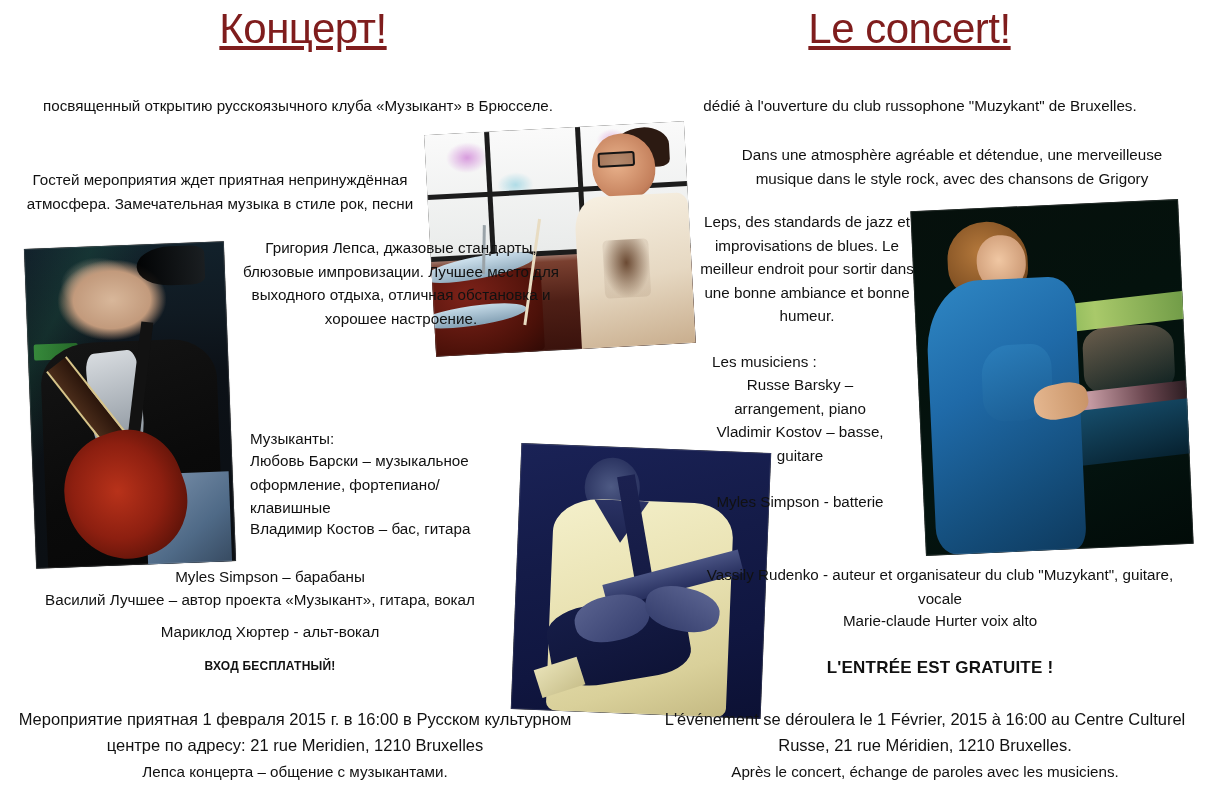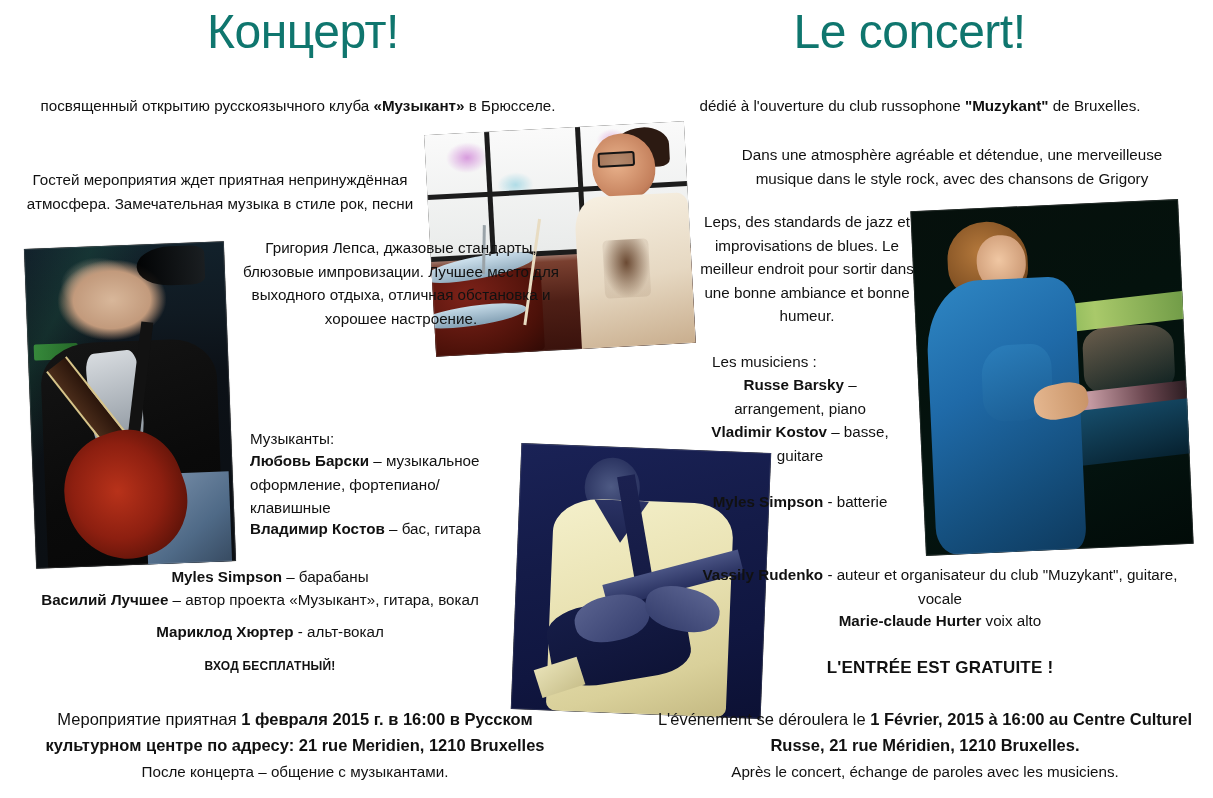--- a/index.html
+++ b/index.html
@@ -16,38 +16,39 @@
     position: relative;
     width: 1213px;
     height: 798px;
     overflow: hidden;
     background: #ffffff;
   }
 
   
   .title {
     position: absolute;
-    font-size: 48px;
+    font-size: 42px;
     font-weight: 400;
     letter-spacing: -0.5px;
     line-height: 1;
     white-space: nowrap;
-    color: #0f766e;
+    color: #7f1d1d;
+    text-decoration: underline;
   }
   #title-ru { left: 0; top: 8px; width: 606px; text-align: center; }
   #title-fr { left: 606px; top: 8px; width: 607px; text-align: center; }
 
   
   .tb {
     position: absolute;
     font-size: 15.2px;
     line-height: 1.55;
     color: #111;
   }
-  .tb b, .b { font-weight: bold; }
+  .tb b, .b { font-weight: normal; }
 
   
   #ru-sub       { left: 28px;  top: 94px;  width: 540px; text-align: center; }
   #ru-p1        { left: 10px;  top: 168px; width: 420px; text-align: center; }
   #ru-p2        { left: 236px; top: 236px; width: 330px; text-align: center; }
   #ru-mus-head  { left: 250px; top: 427px; width: 300px; text-align: left; }
   #ru-mus-1     { left: 250px; top: 449px; width: 268px; text-align: left; }
   #ru-mus-2     { left: 250px; top: 517px; width: 268px; text-align: left; }
   #ru-mus-3     { left: 20px;  top: 565px; width: 500px; text-align: center; }
   #ru-mus-4     { left: 0px;   top: 588px; width: 520px; text-align: center; }
@@ -419,21 +420,21 @@
   <div class="tb" id="ru-mus-5">
     <b>Мариклод Хюртер</b><span> - альт-вокал</span>
   </div>
 
   <div class="tb" id="ru-free">ВХОД БЕСПЛАТНЫЙ!</div>
 
   <div class="tb" id="ru-when">
     <span>Мероприятие приятная </span><b>1 февраля 2015 г. в 16:00 в Русском культурном центре по адресу: 21 rue Meridien, 1210 Bruxelles</b>
   </div>
 
-  <div class="tb" id="ru-after">После концерта – общение с музыкантами.</div>
+  <div class="tb" id="ru-after">Лепса концерта – общение с музыкантами.</div>
 
   <div class="tb" id="fr-sub">
     <span>dédié à l'ouverture du club russophone </span><b>"Muzykant"</b><span> de Bruxelles.</span>
   </div>
 
   <div class="tb" id="fr-p1">Dans une atmosphère agréable et détendue, une merveilleuse musique dans le style rock, avec des chansons de Grigory</div>
 
   <div class="tb" id="fr-p2">Leps, des standards de jazz et improvisations de blues. Le meilleur endroit pour sortir dans une bonne ambiance et bonne humeur.</div>
 
   <div class="tb" id="fr-mus-head">Les musiciens :</div>

